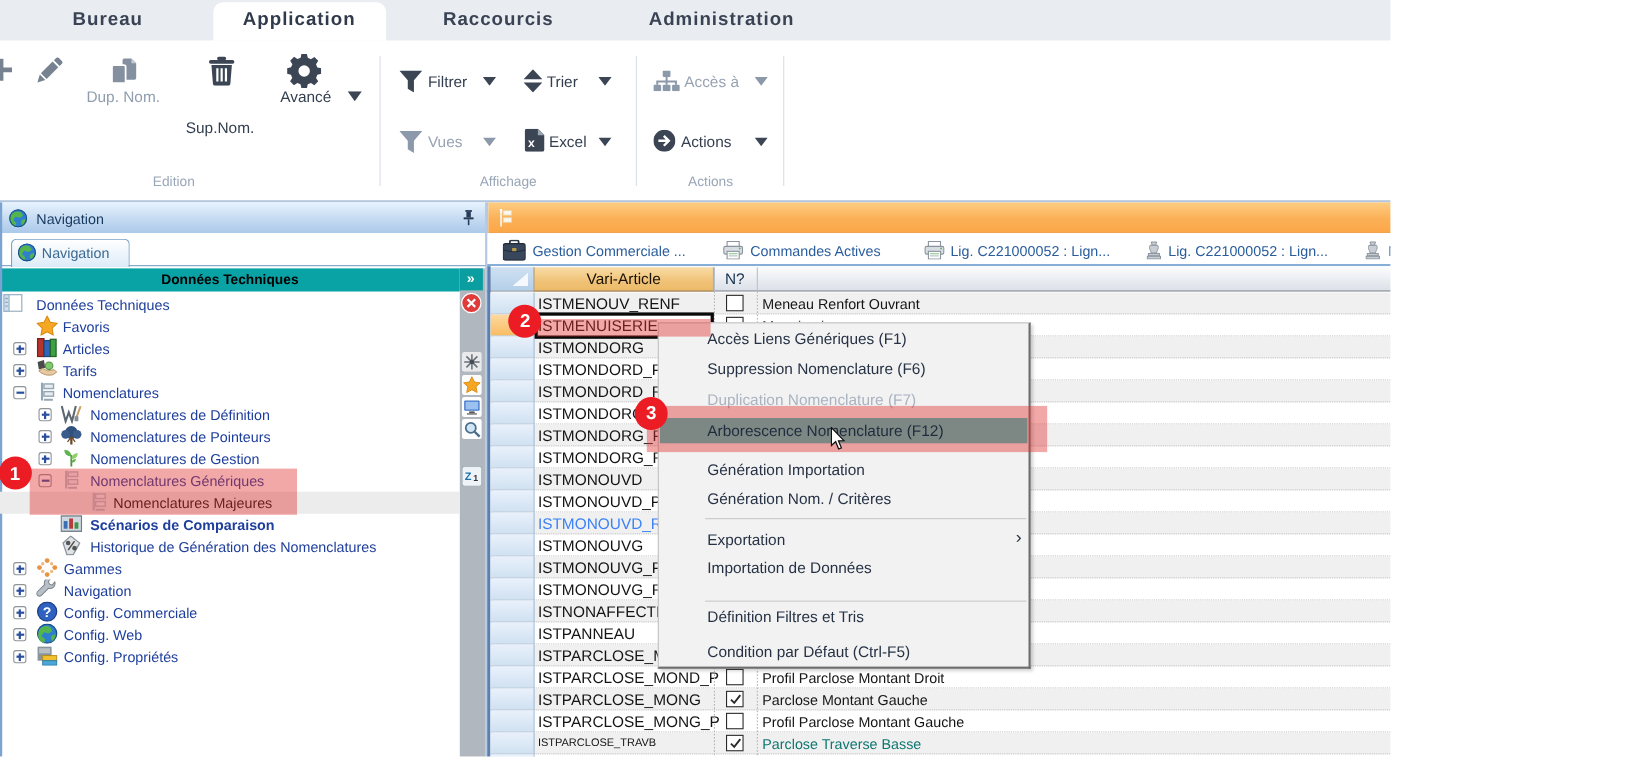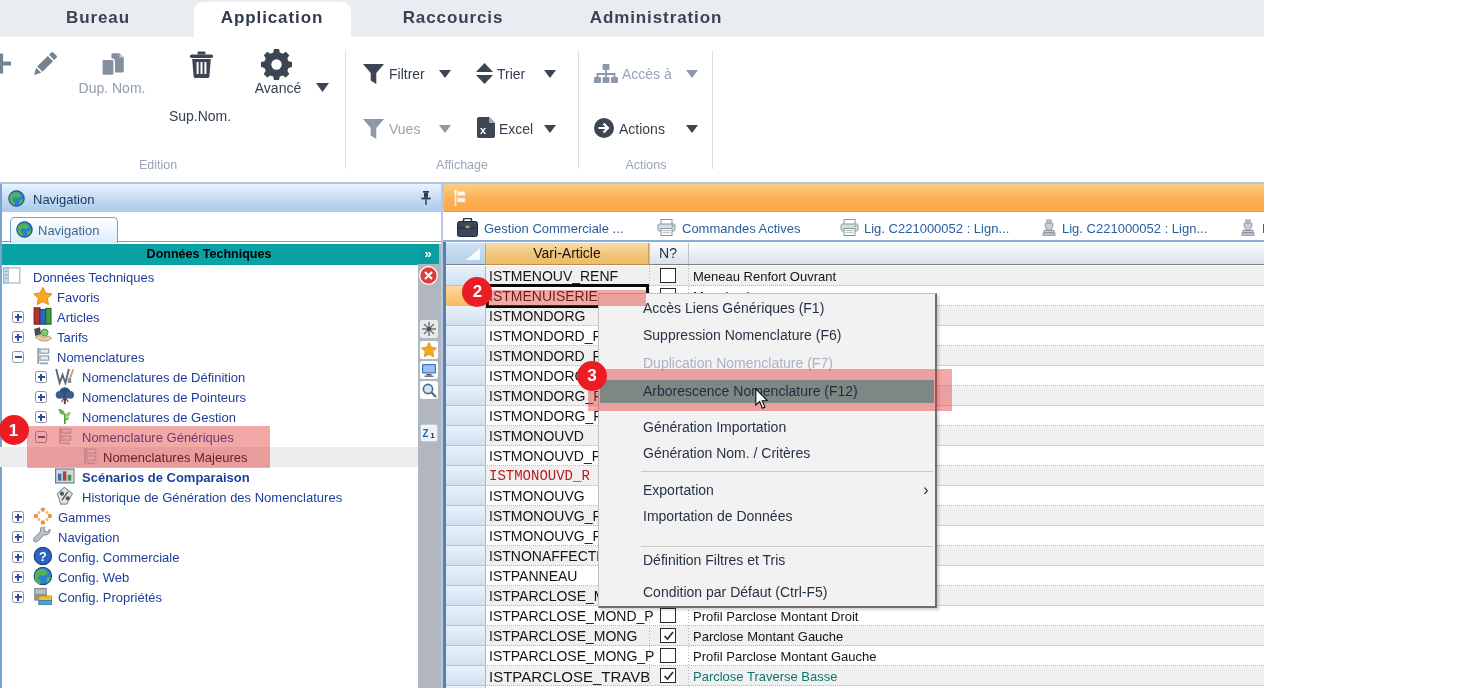--- a/index.html
+++ b/index.html
@@ -276,21 +276,21 @@
 <div class="abs" style="left:55px;top:428px;transform:scale(1.16);transform-origin:left center;">
       <svg width="16" height="16" viewBox="0 0 16 16">
         <path d="M4.5 1 v14" stroke="#b3c1cb" stroke-width="1.7" fill="none"></path>
         <g fill="#eef2f5" stroke="#b3c1cb" stroke-width="1.1">
           <rect x="6" y="2" width="7.5" height="3.6"></rect>
           <rect x="6" y="8" width="7.5" height="3.6"></rect>
         </g>
         <path d="M6 14.4 h7" stroke="#b3c1cb" stroke-width="1.4"></path>
       </svg>
     </div>
-<div class="txt ctr" style="left:82px;top:437px;font-size:13px;color:#1e3e9c;font-weight:normal;">Nomenclature Génériques</div>
+<div class="txt ctr" style="left:82px;top:437px;font-size:13px;color:#1e3e9c;font-weight:normal;">Nomenclatures Génériques</div>
 <div class="abs" style="left:80px;top:448px;transform:scale(1.16);transform-origin:left center;">
       <svg width="16" height="16" viewBox="0 0 16 16">
         <path d="M4.5 1 v14" stroke="#b3c1cb" stroke-width="1.7" fill="none"></path>
         <g fill="#eef2f5" stroke="#b3c1cb" stroke-width="1.1">
           <rect x="6" y="2" width="7.5" height="3.6"></rect>
           <rect x="6" y="8" width="7.5" height="3.6"></rect>
         </g>
         <path d="M6 14.4 h7" stroke="#b3c1cb" stroke-width="1.4"></path>
       </svg>
     </div>
@@ -492,21 +492,21 @@
 <div class="abs" style="left:446px;top:405.5px;width:40px;height:20.0px;background:linear-gradient(#e9f1fb,#d0e1f1);border-right:1px solid #9fb9d4;border-bottom:1px solid #aec5dc;"></div>
 <div class="txt ctr" style="left:489px;top:415.5px;font-size:14px;color:#141414;">ISTMONDORG_R</div>
 <div class="abs" style="left:446px;top:425.5px;width:1034px;height:20.0px;background:#f0f0f1;border-bottom:1px dotted #b5b5b5;"></div>
 <div class="abs" style="left:446px;top:425.5px;width:40px;height:20.0px;background:linear-gradient(#e9f1fb,#d0e1f1);border-right:1px solid #9fb9d4;border-bottom:1px solid #aec5dc;"></div>
 <div class="txt ctr" style="left:489px;top:435.5px;font-size:14px;color:#141414;">ISTMONOUVD</div>
 <div class="abs" style="left:446px;top:445.5px;width:1034px;height:20.0px;background:#ffffff;border-bottom:1px dotted #b5b5b5;"></div>
 <div class="abs" style="left:446px;top:445.5px;width:40px;height:20.0px;background:linear-gradient(#e9f1fb,#d0e1f1);border-right:1px solid #9fb9d4;border-bottom:1px solid #aec5dc;"></div>
 <div class="txt ctr" style="left:489px;top:455.5px;font-size:14px;color:#141414;">ISTMONOUVD_P</div>
 <div class="abs" style="left:446px;top:465.5px;width:1034px;height:20.0px;background:#f0f0f1;border-bottom:1px dotted #b5b5b5;"></div>
 <div class="abs" style="left:446px;top:465.5px;width:40px;height:20.0px;background:linear-gradient(#e9f1fb,#d0e1f1);border-right:1px solid #9fb9d4;border-bottom:1px solid #aec5dc;"></div>
-<div class="txt ctr" style="left:489px;top:475.5px;font-size:14px;color:#b91c1c;font-family:Liberation Mono, monospace;">ISTMONOUVD_R</div>
+<div class="txt ctr" style="left:489px;top:475.5px;font-size:14px;color:#3b82f6;">ISTMONOUVD_R</div>
 <div class="abs" style="left:446px;top:485.5px;width:1034px;height:20.0px;background:#ffffff;border-bottom:1px dotted #b5b5b5;"></div>
 <div class="abs" style="left:446px;top:485.5px;width:40px;height:20.0px;background:linear-gradient(#e9f1fb,#d0e1f1);border-right:1px solid #9fb9d4;border-bottom:1px solid #aec5dc;"></div>
 <div class="txt ctr" style="left:489px;top:495.5px;font-size:14px;color:#141414;">ISTMONOUVG</div>
 <div class="abs" style="left:446px;top:505.5px;width:1034px;height:20.0px;background:#f0f0f1;border-bottom:1px dotted #b5b5b5;"></div>
 <div class="abs" style="left:446px;top:505.5px;width:40px;height:20.0px;background:linear-gradient(#e9f1fb,#d0e1f1);border-right:1px solid #9fb9d4;border-bottom:1px solid #aec5dc;"></div>
 <div class="txt ctr" style="left:489px;top:515.5px;font-size:14px;color:#141414;">ISTMONOUVG_P</div>
 <div class="abs" style="left:446px;top:525.5px;width:1034px;height:20.0px;background:#ffffff;border-bottom:1px dotted #b5b5b5;"></div>
 <div class="abs" style="left:446px;top:525.5px;width:40px;height:20.0px;background:linear-gradient(#e9f1fb,#d0e1f1);border-right:1px solid #9fb9d4;border-bottom:1px solid #aec5dc;"></div>
 <div class="txt ctr" style="left:489px;top:535.5px;font-size:14px;color:#141414;">ISTMONOUVG_R</div>
 <div class="abs" style="left:446px;top:545.5px;width:1034px;height:20.0px;background:#f0f0f1;border-bottom:1px dotted #b5b5b5;"></div>
@@ -531,21 +531,21 @@
       <path d="M1.5 5 L4.5 8 L10 1" stroke="#2a2a2a" stroke-width="1.7" fill="none"></path>
     </svg>
 <div class="txt ctr" style="left:693px;top:635.5px;font-size:13px;color:#141414;">Parclose Montant Gauche</div>
 <div class="abs" style="left:446px;top:645.5px;width:1034px;height:20.0px;background:#ffffff;border-bottom:1px dotted #b5b5b5;"></div>
 <div class="abs" style="left:446px;top:645.5px;width:40px;height:20.0px;background:linear-gradient(#e9f1fb,#d0e1f1);border-right:1px solid #9fb9d4;border-bottom:1px solid #aec5dc;"></div>
 <div class="txt ctr" style="left:489px;top:655.5px;font-size:14px;color:#141414;">ISTPARCLOSE_MONG_P</div>
 <div class="abs" style="left:660px;top:648.0px;width:15.5px;height:15px;background:#fff;border:1.7px solid #2a2a2a;"></div>
 <div class="txt ctr" style="left:693px;top:655.5px;font-size:13px;color:#141414;">Profil Parclose Montant Gauche</div>
 <div class="abs" style="left:446px;top:665.5px;width:1034px;height:20.0px;background:#f0f0f1;border-bottom:1px dotted #b5b5b5;"></div>
 <div class="abs" style="left:446px;top:665.5px;width:40px;height:20.0px;background:linear-gradient(#e9f1fb,#d0e1f1);border-right:1px solid #9fb9d4;border-bottom:1px solid #aec5dc;"></div>
-<div class="txt ctr" style="left:489px;top:675.5px;font-size:15px;color:#141414;">ISTPARCLOSE_TRAVB</div>
+<div class="txt ctr" style="left:489px;top:675.5px;font-size:10px;color:#141414;">ISTPARCLOSE_TRAVB</div>
 <div class="abs" style="left:660px;top:668.0px;width:15.5px;height:15px;background:#fff;border:1.7px solid #2a2a2a;"></div>
 <svg class="abs" style="left:663px;top:670.5px;" width="11" height="10" viewBox="0 0 11 10">
       <path d="M1.5 5 L4.5 8 L10 1" stroke="#2a2a2a" stroke-width="1.7" fill="none"></path>
     </svg>
 <div class="txt ctr" style="left:693px;top:675.5px;font-size:13px;color:#0f766e;">Parclose Traverse Basse</div>
 <div class="abs" style="left:446px;top:685.5px;width:1034px;height:20.0px;background:#ffffff;border-bottom:1px dotted #b5b5b5;"></div>
 <div class="abs" style="left:446px;top:685.5px;width:40px;height:20.0px;background:linear-gradient(#e9f1fb,#d0e1f1);border-right:1px solid #9fb9d4;border-bottom:1px solid #aec5dc;"></div>
 <div class="abs" style="left:649px;top:265px;width:1px;height:423px;background-image:linear-gradient(#b5b5b5 40%,transparent 40%);background-size:1px 3px;"></div>
 <div class="abs" style="left:688px;top:265px;width:1px;height:423px;background-image:linear-gradient(#b5b5b5 40%,transparent 40%);background-size:1px 3px;"></div>
 <div class="abs" style="left:486px;top:283.5px;width:163px;height:24.5px;border:3px solid #0a0a0a;"></div>

